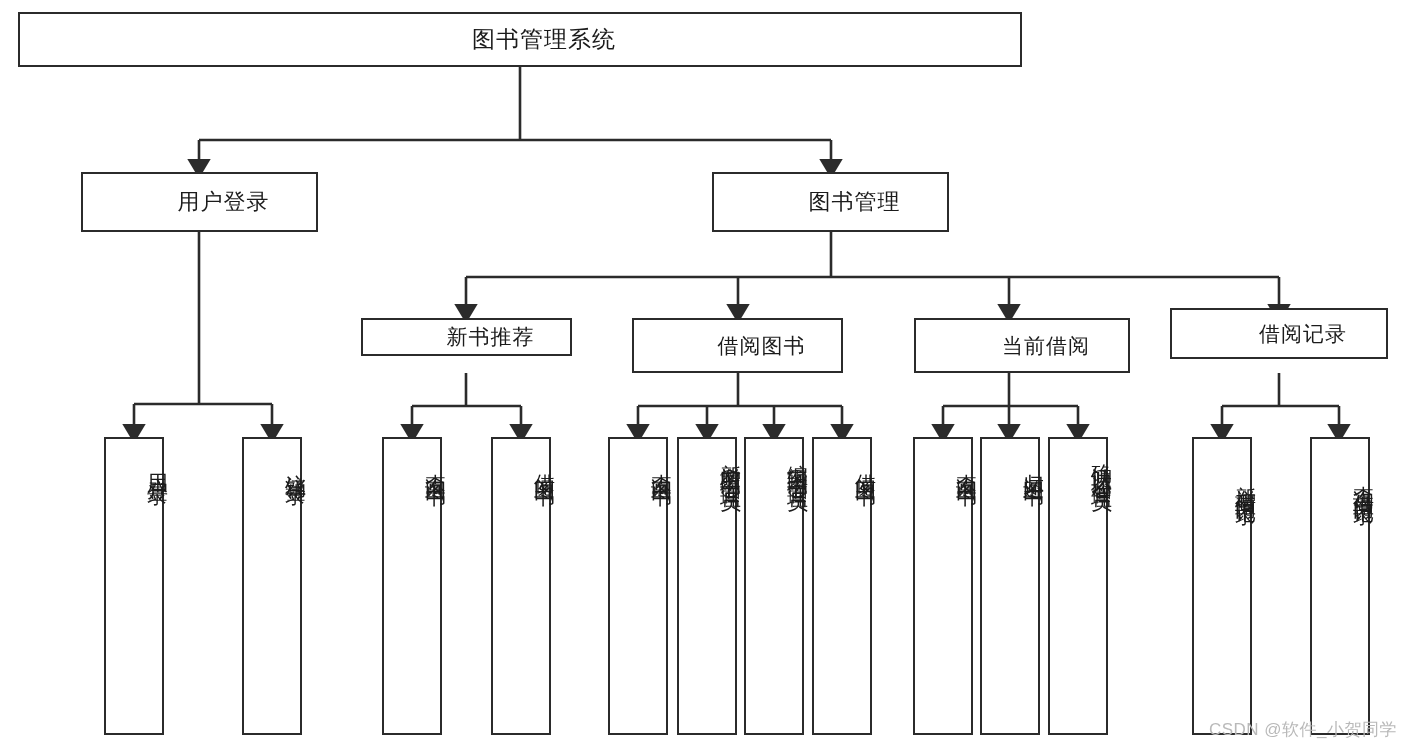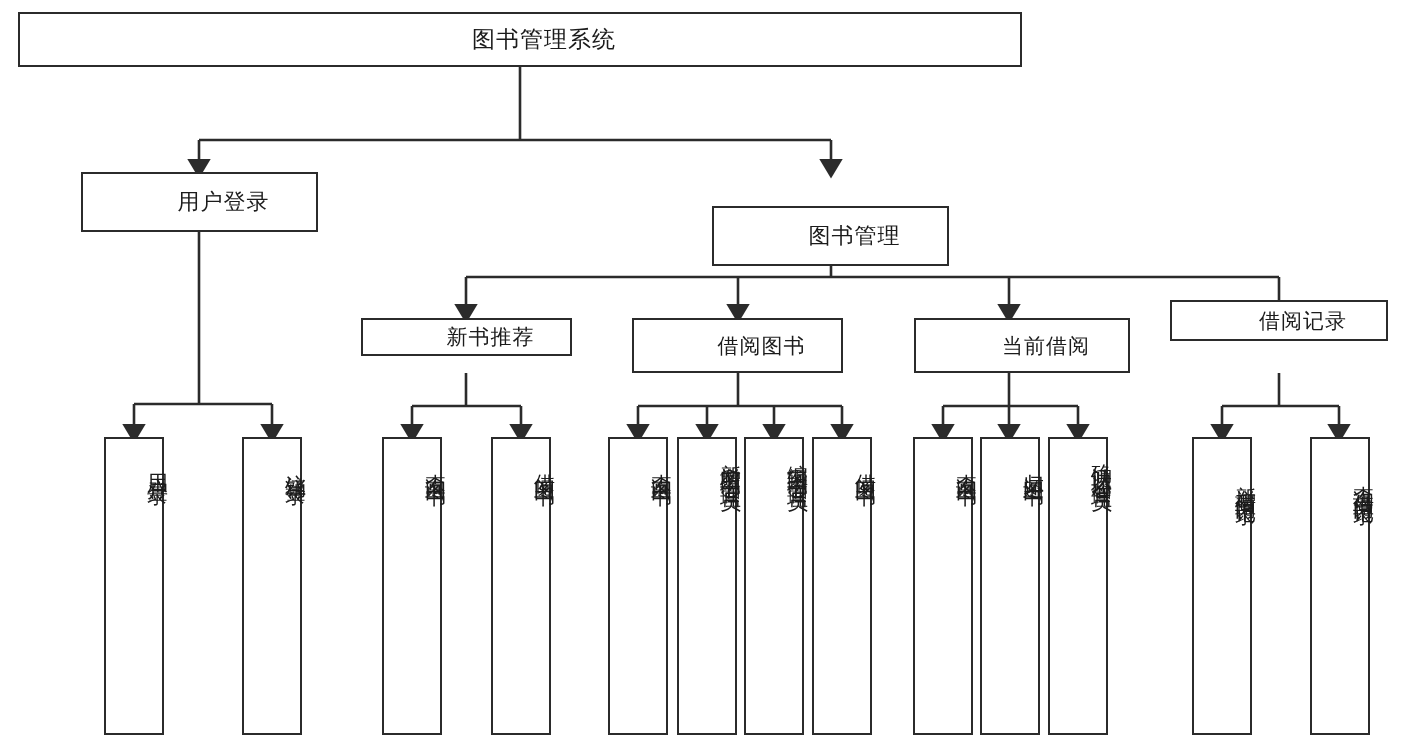--- a/index.html
+++ b/index.html
@@ -134,37 +134,37 @@
   </svg>
 
   <div class="node root" style="left:18px; top:12px; width:1004px; height:55px;">
     <span>图书管理系统</span>
   </div>
 
   <div class="node level2" style="left:81px; top:172px; width:237px; height:60px;">
     <span>用户登录</span>
   </div>
 
-  <div class="node level2" style="left:712px; top:172px; width:237px; height:60px;margin-top:34px;">
+  <div class="node level2" style="left:712px; top:172px; width:237px; height:60px;">
     <span>图书管理</span>
   </div>
 
   <div class="node level3" style="left:361px; top:318px; width:211px; height:38px;">
     <span>新书推荐</span>
   </div>
 
   <div class="node level3" style="left:632px; top:318px; width:211px; height:55px;">
     <span>借阅图书</span>
   </div>
 
   <div class="node level3" style="left:901px; top:318px; width:216px; height:55px;margin-left:13px;">
     <span>当前借阅</span>
   </div>
 
-  <div class="node level3" style="left:1170px; top:300px; width:218px; height:41px;">
+  <div class="node level3" style="left:1170px; top:308px; width:218px; height:51px;">
     <span>借阅记录</span>
   </div>
 
   <div class="node leaf" style="left:104px; top:437px; width:60px; height:298px;">
     <span class="vlabel">用户登录</span>
   </div>
 
   <div class="node leaf" style="left:242px; top:437px; width:60px; height:298px;">
     <span class="vlabel">注销登录</span>
   </div>
@@ -206,14 +206,15 @@
   </div>
 
   <div class="node leaf" style="left:1192px; top:437px; width:60px; height:298px; padding-top:30px;">
     <span class="vlabel">新增借阅记录</span>
   </div>
 
   <div class="node leaf" style="left:1310px; top:437px; width:60px; height:298px; padding-top:30px;">
     <span class="vlabel">查询借阅记录</span>
   </div>
 
+  <div id="watermark">CSDN @软件_小贺同学</div>
 
 </div>
 
 </body></html>

